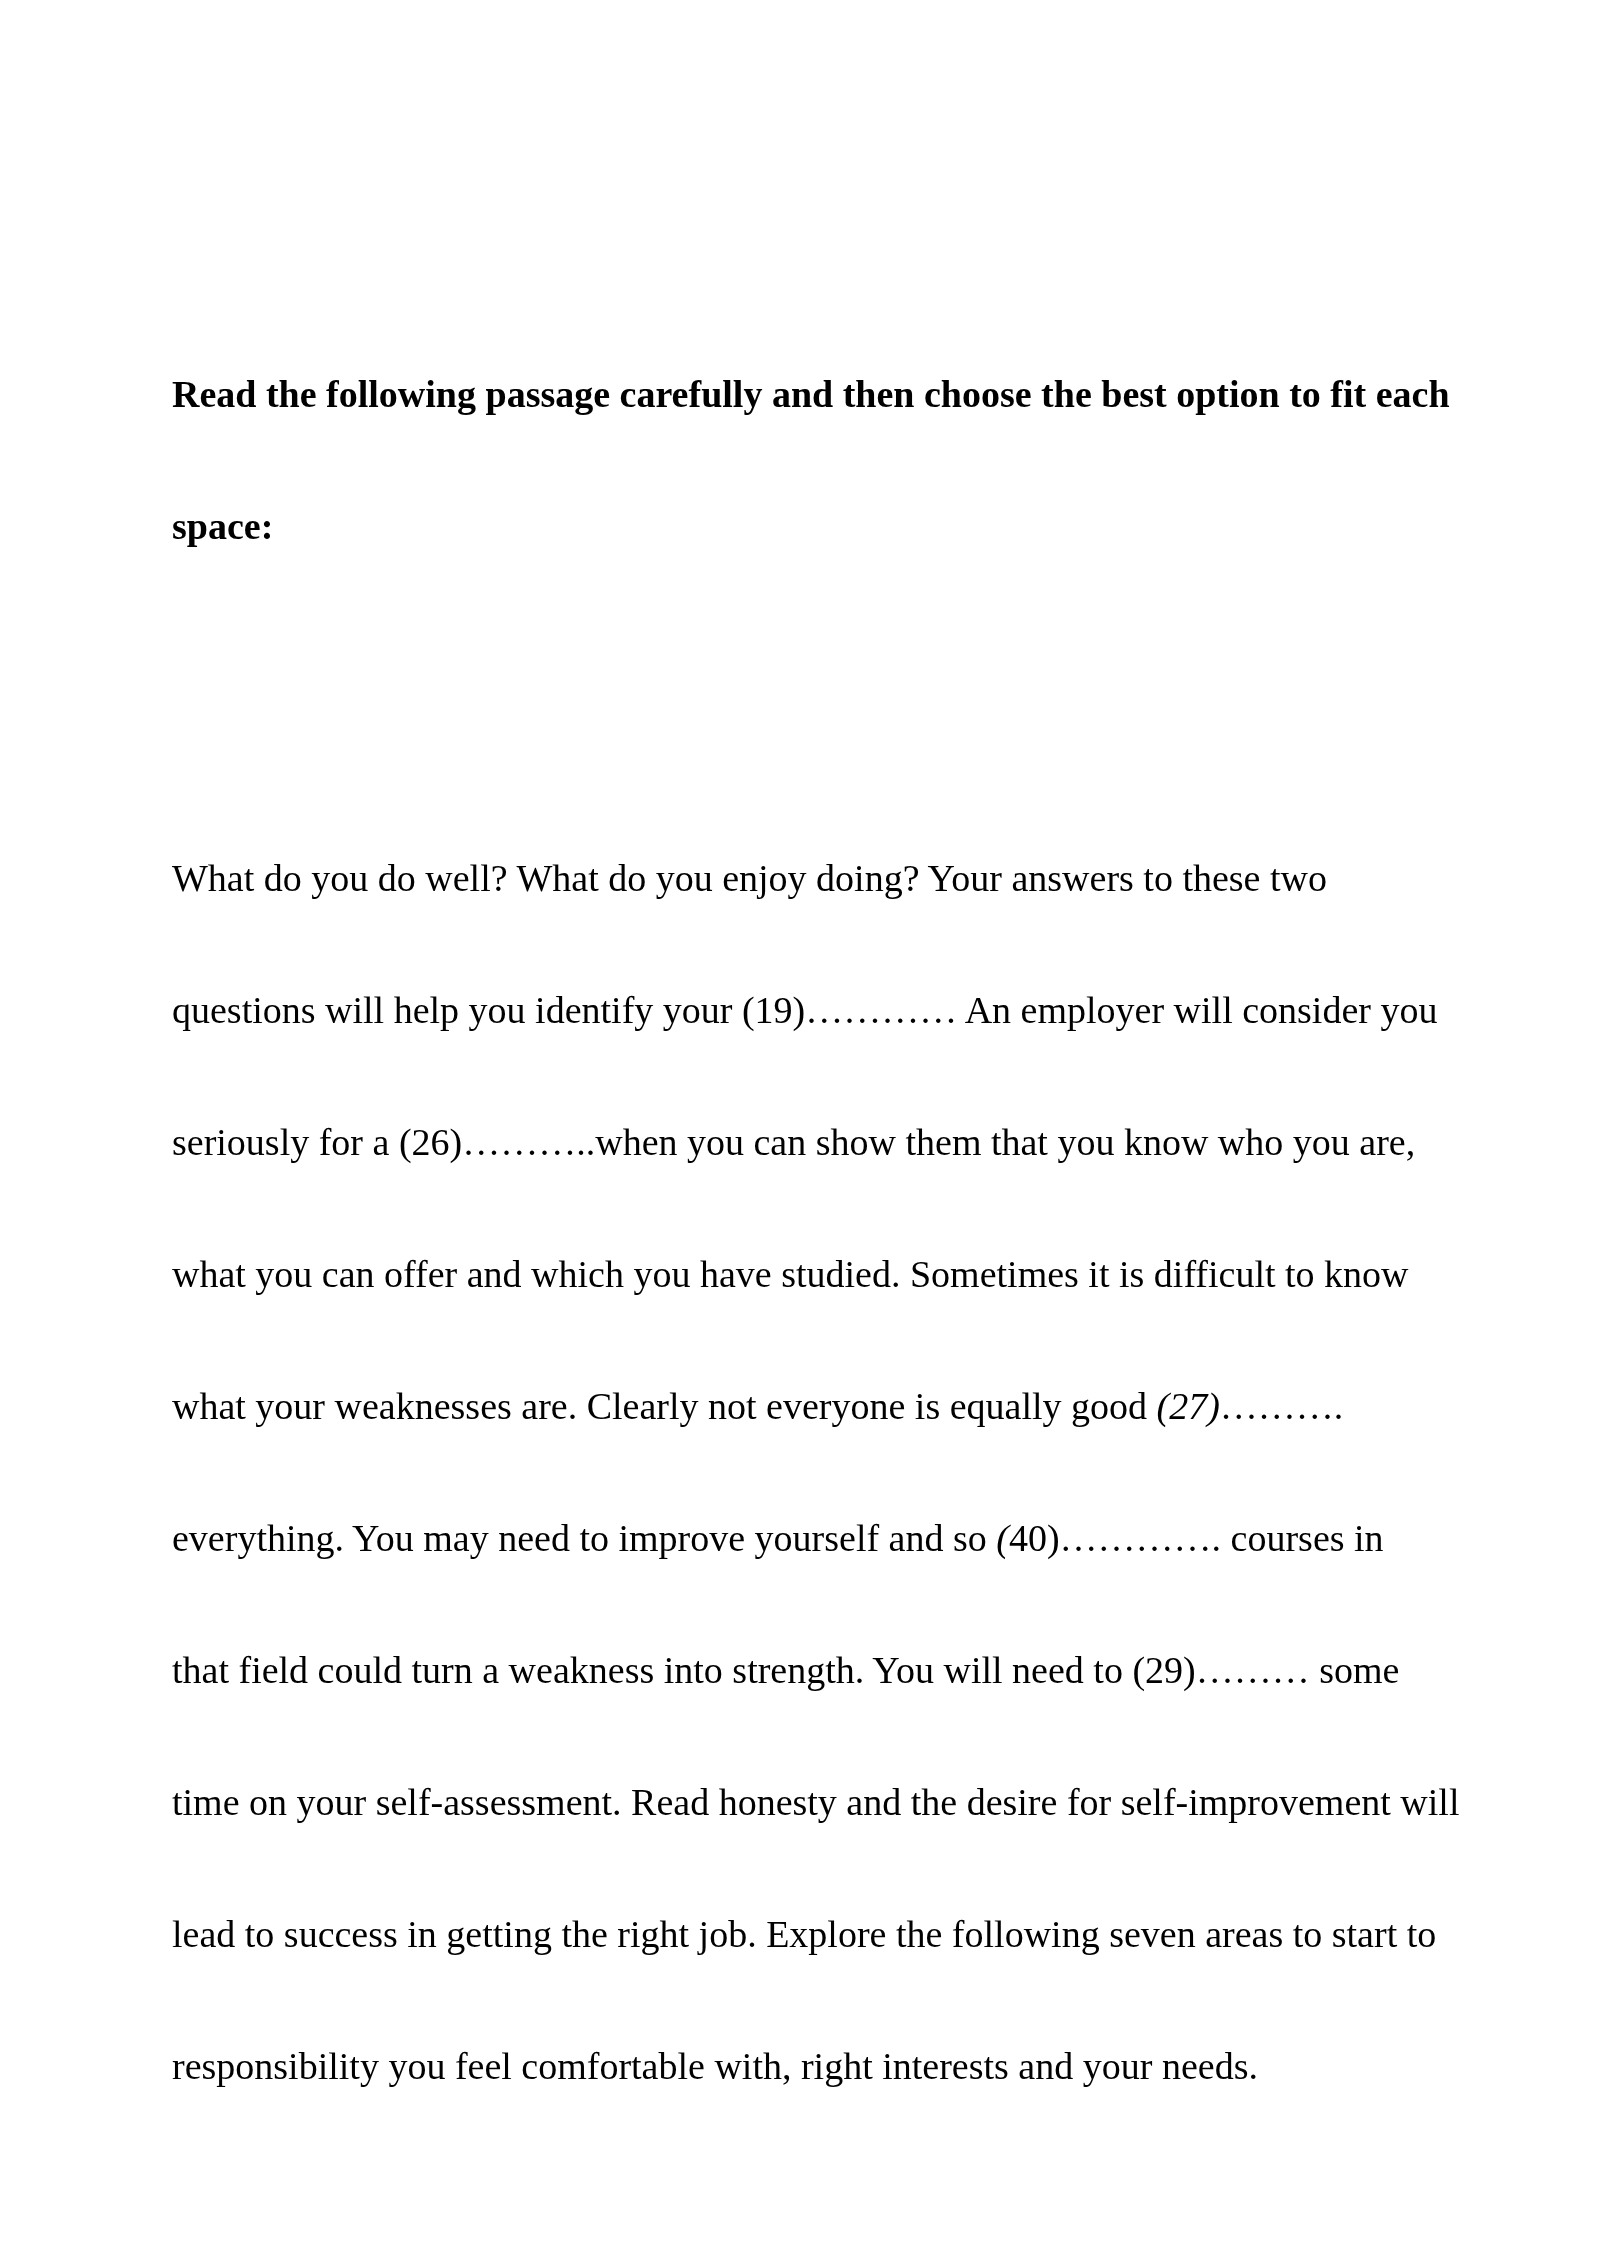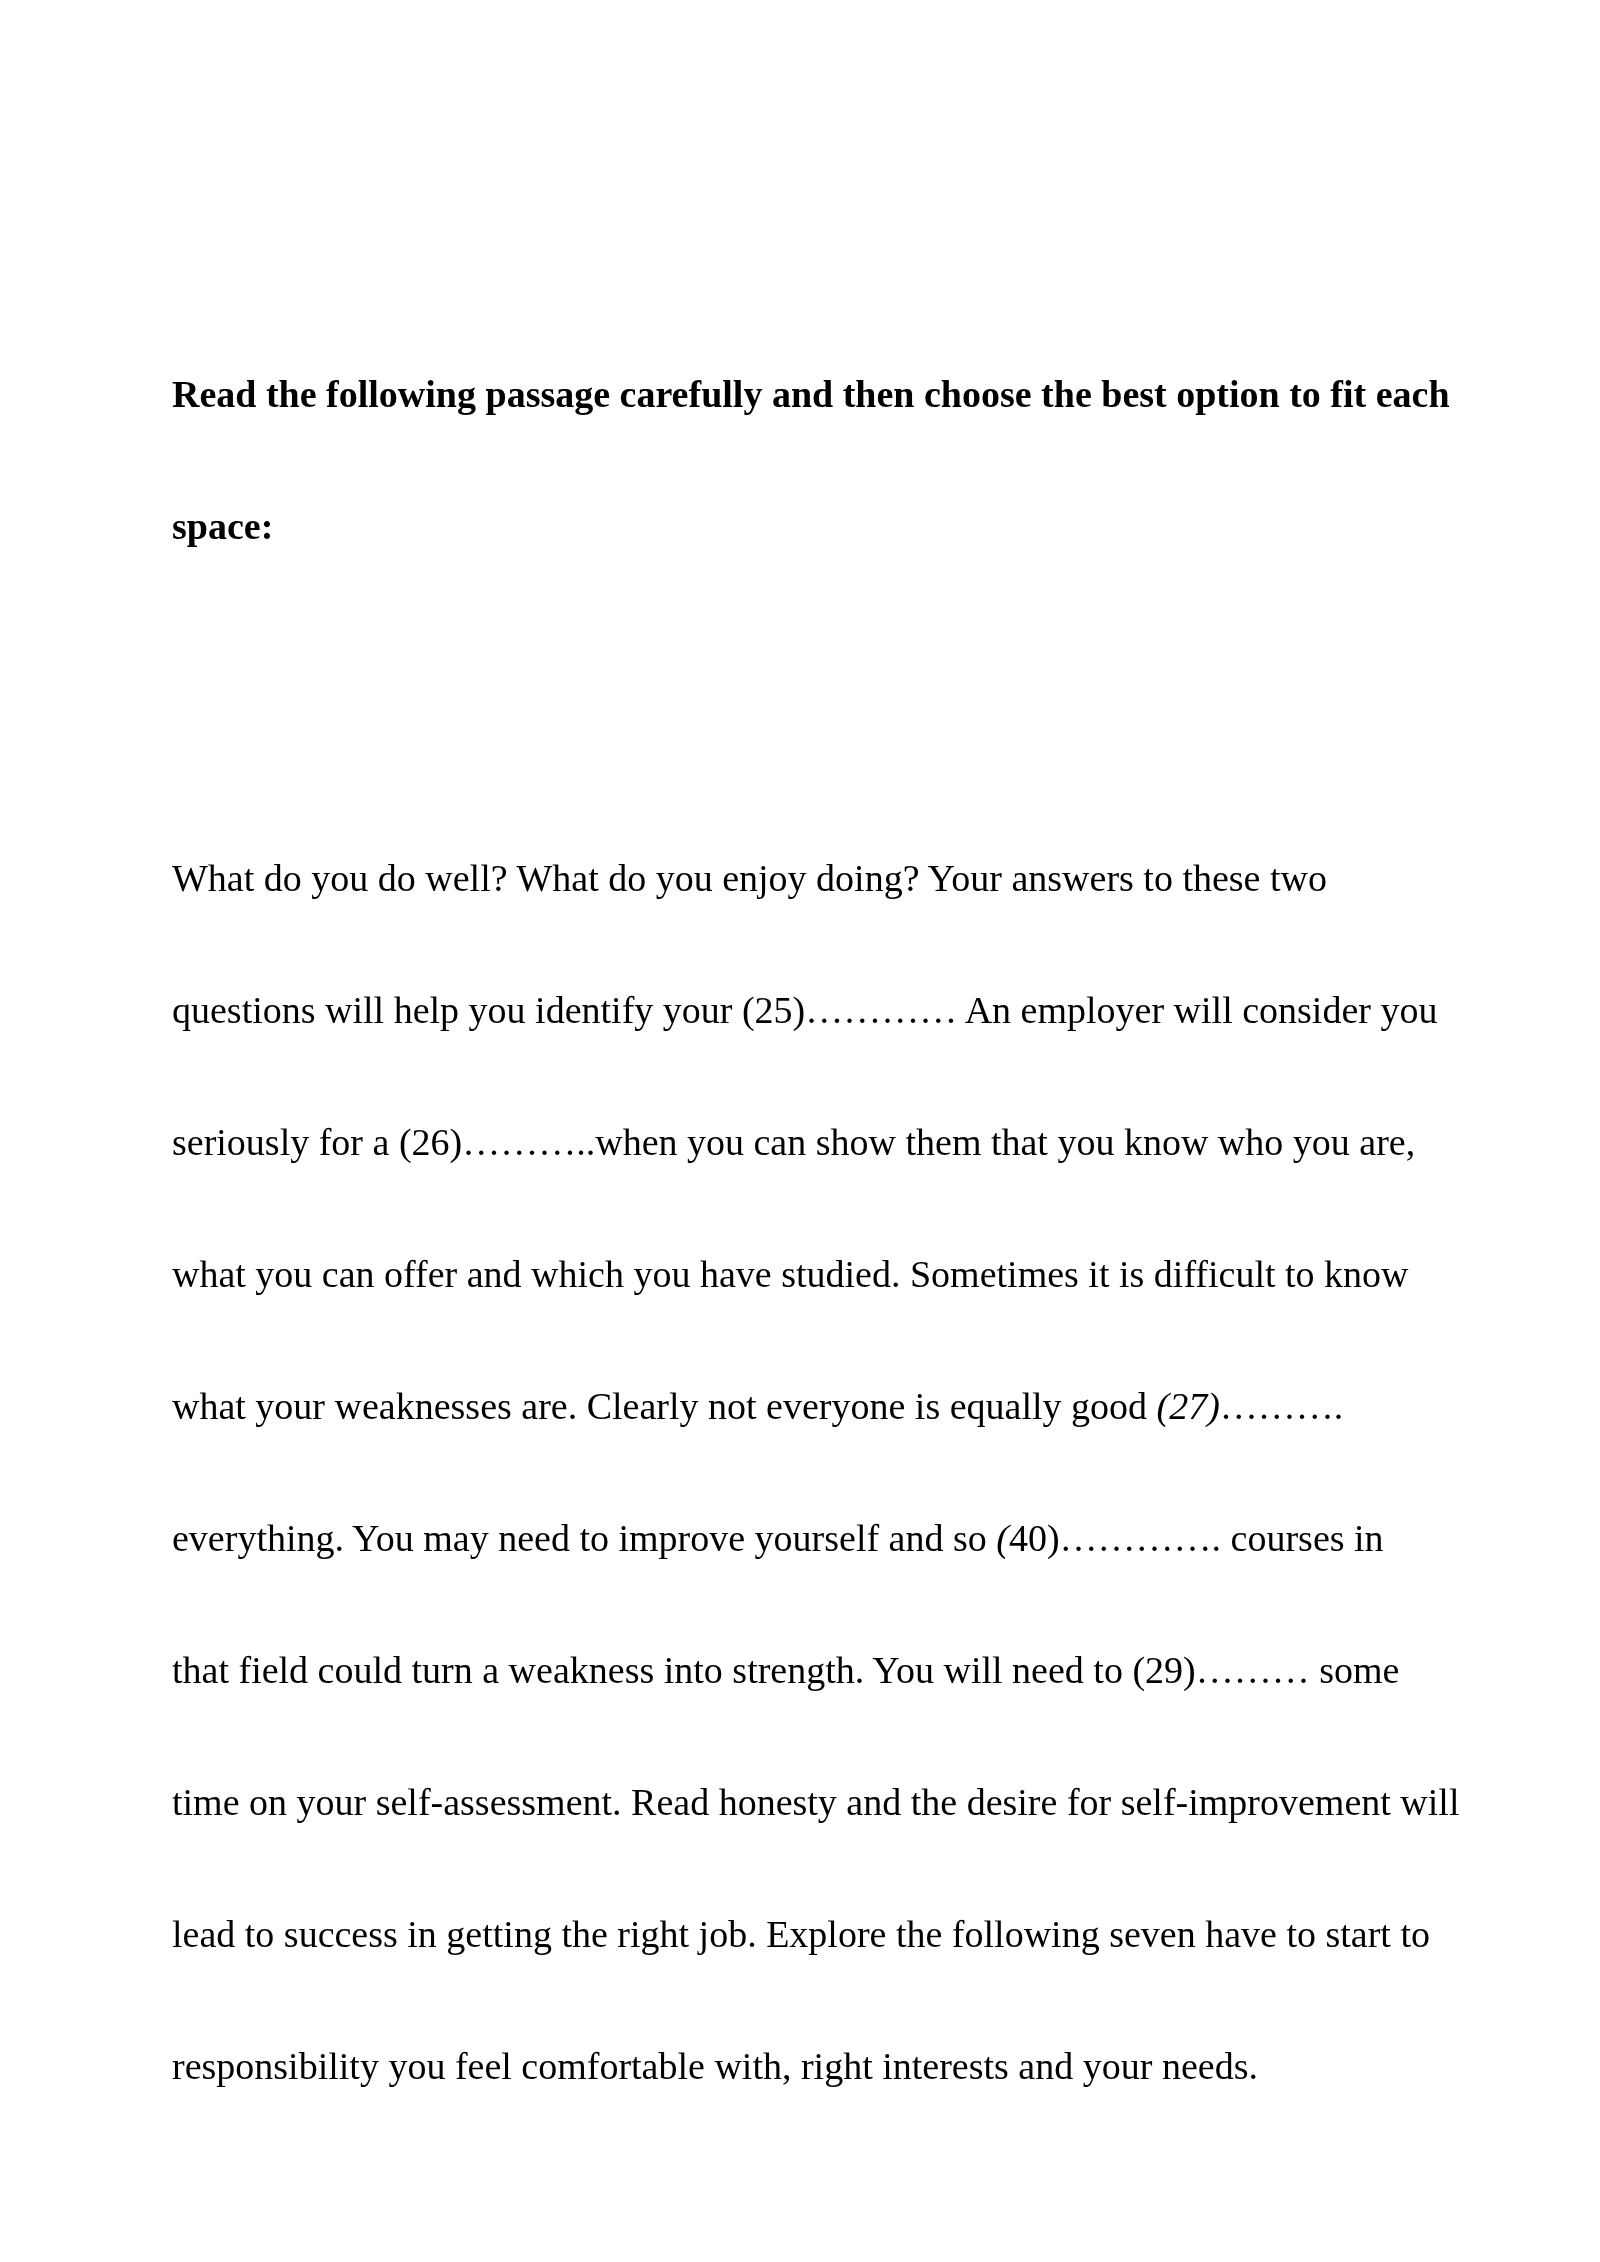--- a/index.html
+++ b/index.html
@@ -40,27 +40,27 @@
 <div class="page">
   <div class="content">
 
     <div class="heading">
       <div class="heading-line">Read the following passage carefully and then choose the best option to fit each</div>
       <div class="heading-line">space:</div>
     </div>
 
     <div class="passage">
       <div class="pline"><span>What do you do well? What do you enjoy doing? Your answers to these two</span></div>
-      <div class="pline"><span>questions will help you identify your (25)………… An employer will consider you</span></div>
+      <div class="pline"><span>questions will help you identify your (19)………… An employer will consider you</span></div>
       <div class="pline"><span>seriously for a (26)………..when you can show them that you know who you are,</span></div>
       <div class="pline"><span>what you can offer and which you have studied. Sometimes it is difficult to know</span></div>
       <div class="pline"><span>what your weaknesses are. Clearly not everyone is equally good </span><span class="it">(27)</span><span>……….</span></div>
       <div class="pline"><span>everything. You may need to improve yourself and so </span><span class="it">(</span><span>40)…………. courses in</span></div>
       <div class="pline"><span>that field could turn a weakness into strength. You will need to (29)……… some</span></div>
       <div class="pline"><span>time on your self-assessment. Read honesty and the desire for self-improvement will</span></div>
-      <div class="pline"><span>lead to success in getting the right job. Explore the following seven have to start to</span></div>
+      <div class="pline"><span>lead to success in getting the right job. Explore the following seven areas to start to</span></div>
       <div class="pline"><span>responsibility you feel comfortable with, right interests and your needs.</span></div>
     </div>
 
     
 
   </div>
 </div>
 
 </body></html>

